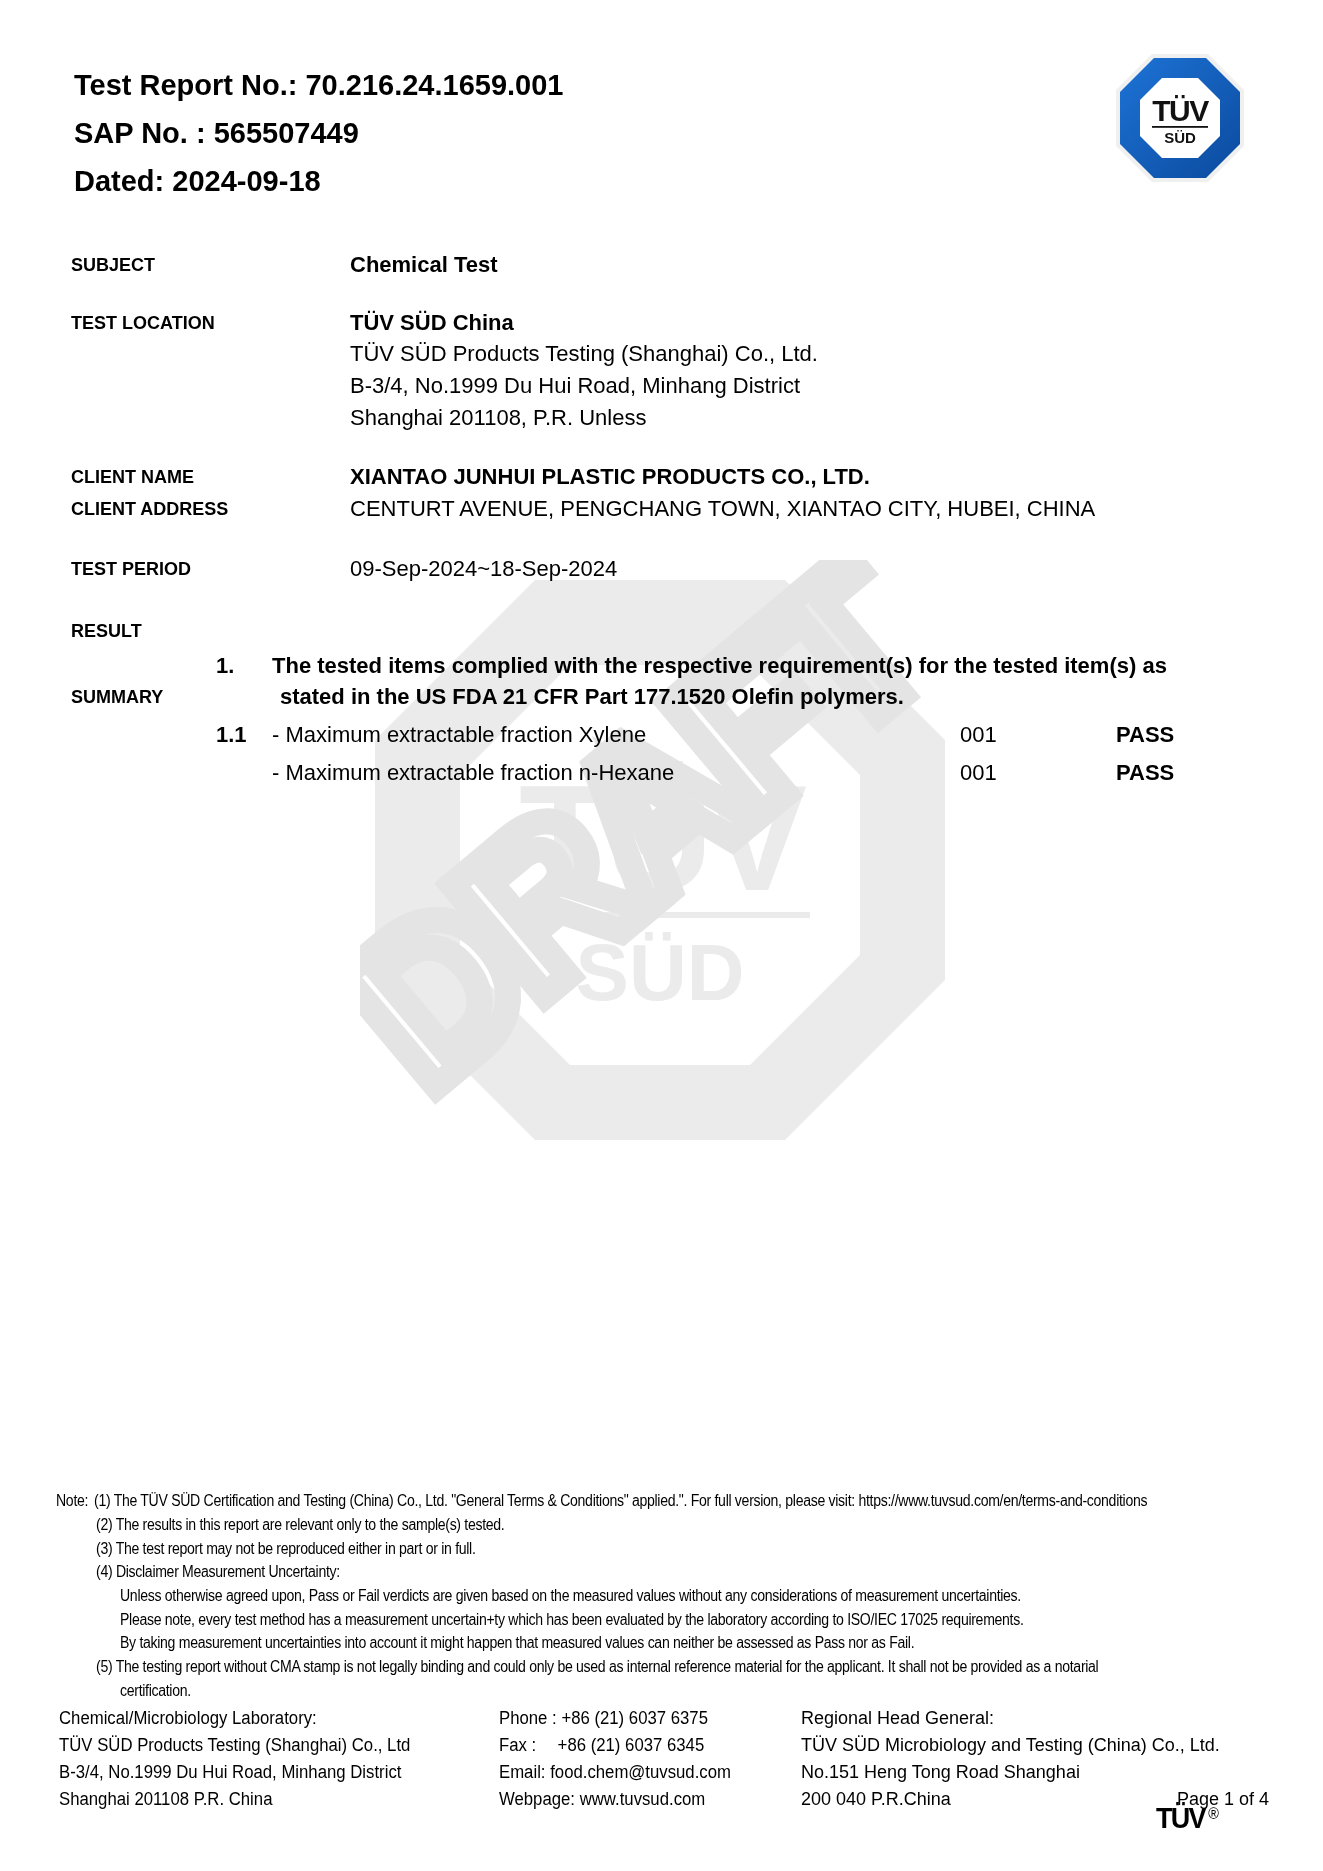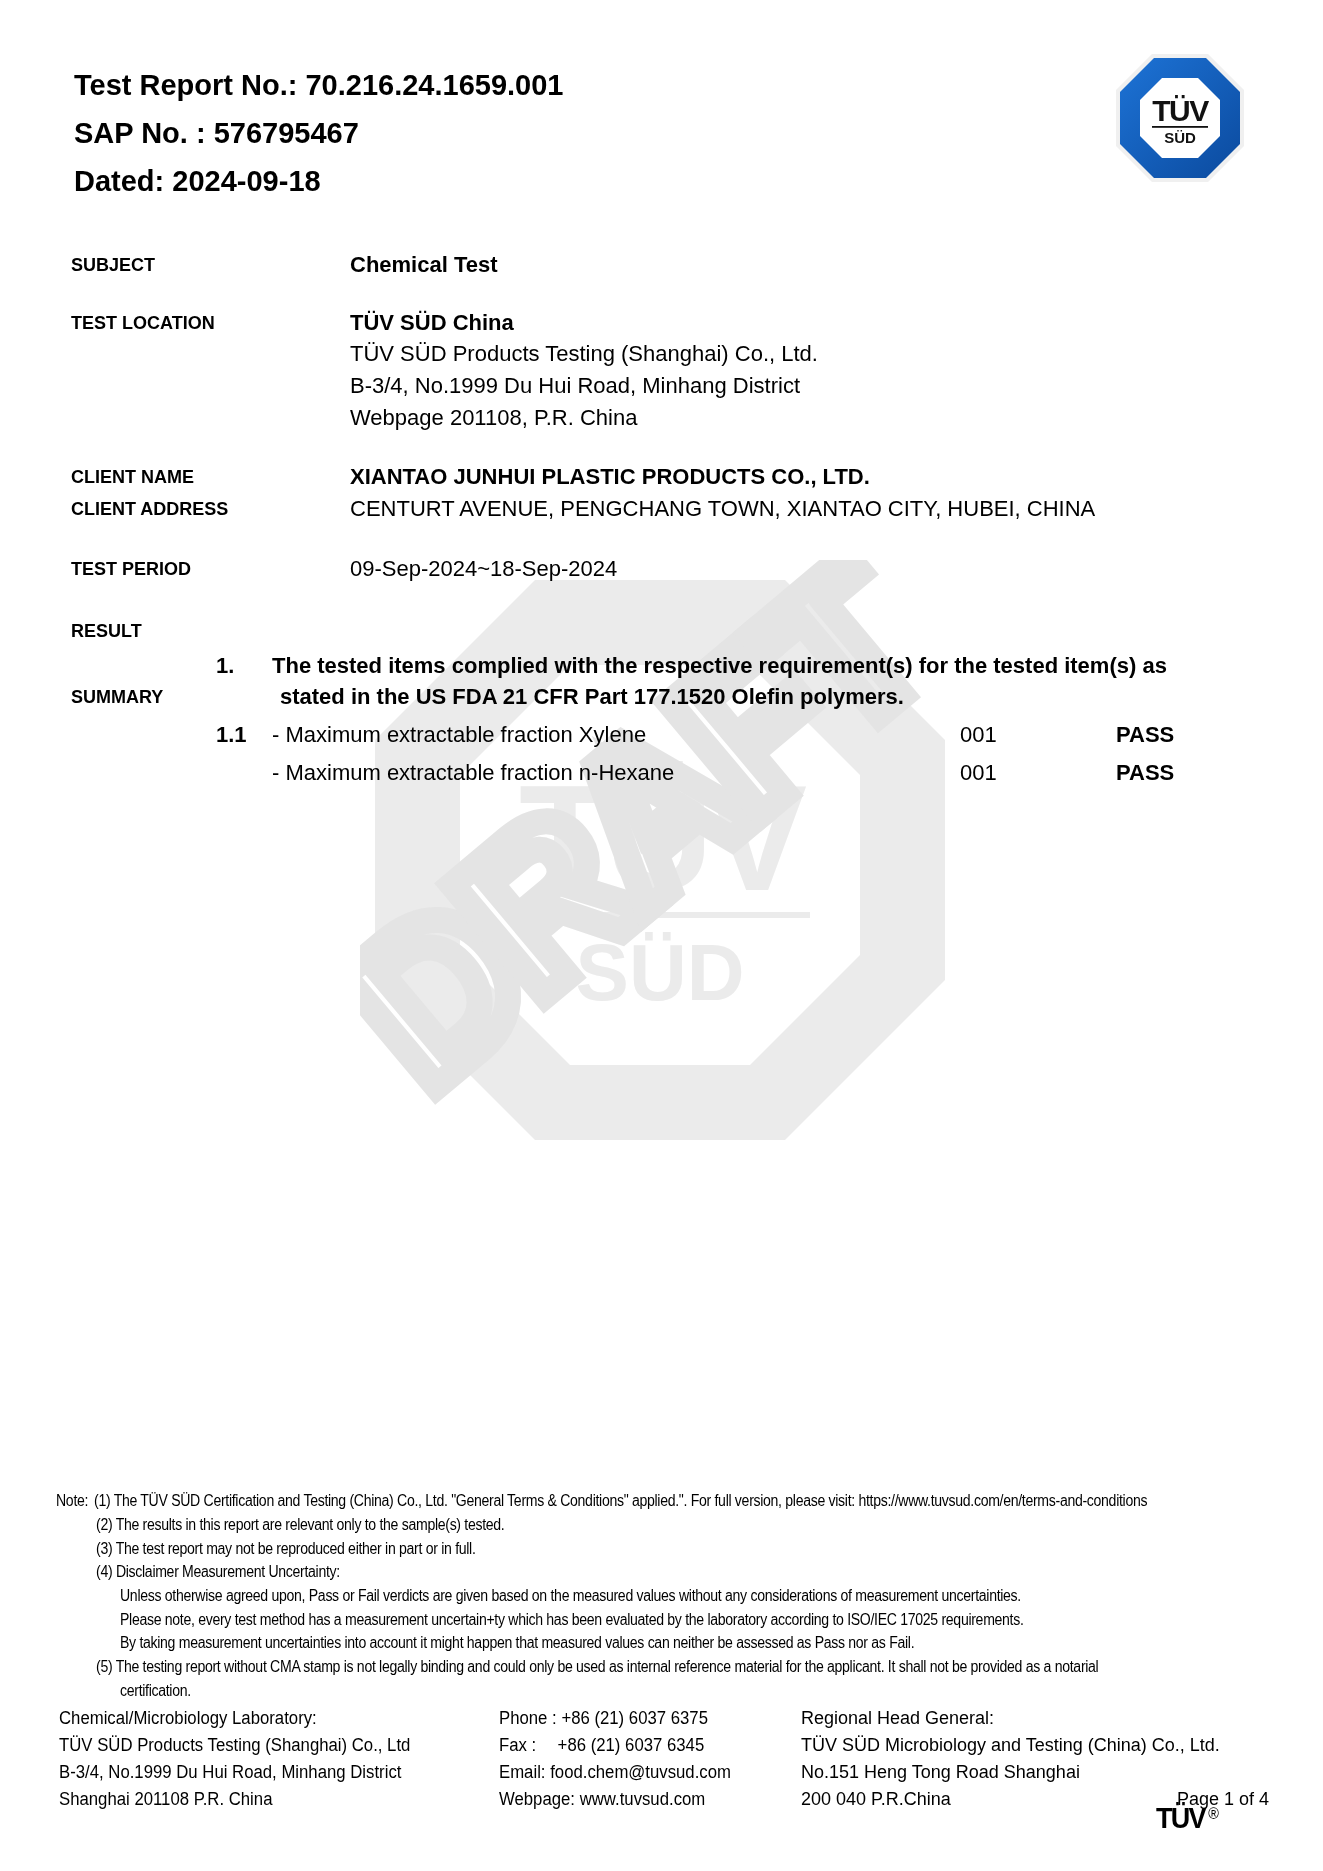--- a/index.html
+++ b/index.html
@@ -130,21 +130,21 @@
 
   <text x="300" y="330" text-anchor="middle" font-family="Liberation Sans, sans-serif" font-weight="bold" font-size="210" fill="none" stroke="#e4e4e4" stroke-width="26" letter-spacing="-10" transform="rotate(-40 300 300)">DRAFT</text>
 </svg>
 
 <div class="abs hdr" style="top:68px;">
   <span>Test Report No.:</span>
   <span>70.216.24.1659.001</span>
 </div>
 <div class="abs hdr" style="top:116px;">
   <span>SAP No. :</span>
-  <span>576795467</span>
+  <span>565507449</span>
 </div>
 <div class="abs hdr" style="top:164px;">
   <span>Dated:</span>
   <span>2024-09-18</span>
 </div>
 
 <svg class="logo" viewBox="0 0 132 132">
   <defs>
     <linearGradient id="lg" x1="0" y1="0" x2="1" y2="1">
       <stop offset="0" stop-color="#1d73d6"></stop>
@@ -159,21 +159,21 @@
   <text x="66" y="91" text-anchor="middle" font-family="Liberation Sans, sans-serif" font-weight="bold" font-size="15" fill="#111">SÜD</text>
 </svg>
 
 <div class="abs lbl" style="top:252px;">SUBJECT</div>
 <div class="abs val bold" style="top:252px;">Chemical Test</div>
 
 <div class="abs lbl" style="top:310px;">TEST LOCATION</div>
 <div class="abs val bold" style="top:310px;">TÜV SÜD China</div>
 <div class="abs val" style="top:341px;">TÜV SÜD Products Testing (Shanghai) Co., Ltd.</div>
 <div class="abs val" style="top:373px;">B-3/4, No.1999 Du Hui Road, Minhang District</div>
-<div class="abs val" style="top:405px;">Webpage 201108, P.R. China</div>
+<div class="abs val" style="top:405px;">Shanghai 201108, P.R. Unless</div>
 
 <div class="abs lbl" style="top:464px;">CLIENT NAME</div>
 <div class="abs val bold" style="top:464px;">XIANTAO JUNHUI PLASTIC PRODUCTS CO., LTD.</div>
 
 <div class="abs lbl" style="top:496px;">CLIENT ADDRESS</div>
 <div class="abs val" style="top:496px;">CENTURT AVENUE, PENGCHANG TOWN, XIANTAO CITY, HUBEI, CHINA</div>
 
 <div class="abs lbl" style="top:556px;">TEST PERIOD</div>
 <div class="abs val" style="top:556px;">09-Sep-2024~18-Sep-2024</div>
 

